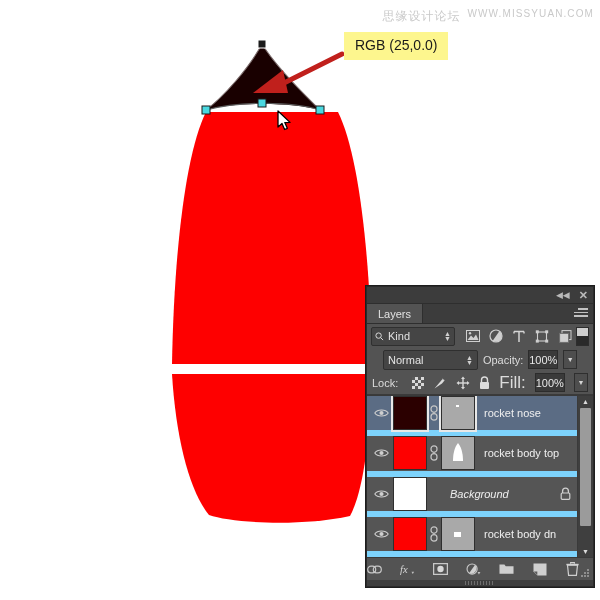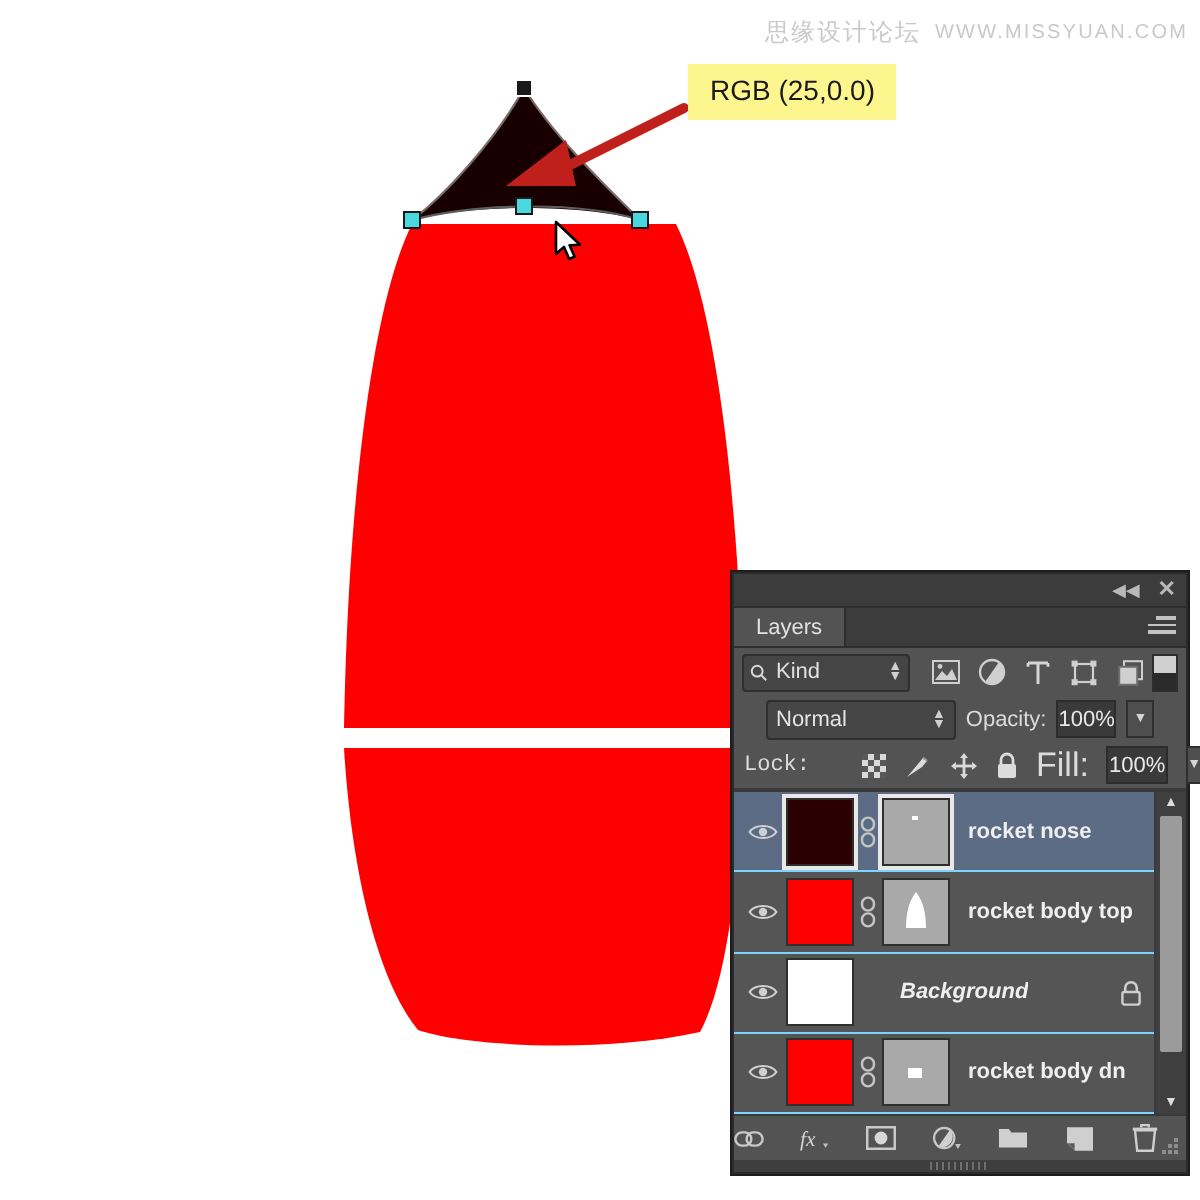--- a/index.html
+++ b/index.html
@@ -8,21 +8,21 @@
     background:#ffffff;
     font-family:"Liberation Sans", sans-serif;
     overflow:hidden;
     position:relative;
   }
   #root{position:absolute;inset:0;width:600px;height:600px;overflow:hidden;}
 
   
   .watermark{
     position:absolute;top:8px;right:6px;
-    display:flex;align-items:center;gap:7px;
+    display:flex;align-items:flex-start;gap:7px;
     color:#c9c9c9;font-size:11px;letter-spacing:0.3px;
     user-select:none;
   }
   .watermark .cn{font-size:12px;letter-spacing:1px;}
   .watermark .url{font-size:10px;letter-spacing:1.1px;}
 
   
   .artwork{position:absolute;left:0;top:0;width:600px;height:600px;}
 
   
@@ -122,35 +122,34 @@
     border:1px solid #2f2f2f;
     display:flex;align-items:center;justify-content:center;
     color:#d5d5d5;font-size:7px;
   }
 
   .lock-row{
     height:23px;display:flex;align-items:center;gap:9px;
     padding:0 5px;flex:0 0 auto;background:#535353;
     border-bottom:1px solid #3a3a3a;
   }
-  .lock-label{font-size:11px;color:#dcdcdc;margin-right:17px;font-family:Liberation Mono, monospace;}
+  .lock-label{font-size:11px;color:#dcdcdc;margin-right:5px;}
   .lock-ico{width:14px;height:14px;display:flex;align-items:center;justify-content:center;color:#d3d3d3;}
   .fill-label{margin-left:auto;font-size:17px;color:#dcdcdc;}
 
   .layers-list{
     flex:1 1 auto;background:#4a4a4a;position:relative;
     display:flex;flex-direction:column;overflow:hidden;
     border-top:1px solid #393939;
   }
   .layer-row{
     height:40px;display:flex;align-items:center;
-    border-bottom:1px solid #7dd3fc;
+    border-bottom:6px solid #7dd3fc;
     padding-left:2px;position:relative;
     background:#555555;
-    font-weight:bold;
   }
   .layer-row.selected{background:#5b6c84;}
   .eye{
     width:24px;display:flex;align-items:center;justify-content:center;
     flex:0 0 24px;color:#cfcfcf;
   }
   .thumb{
     width:32px;height:32px;background:#fff;
     border:1px solid #2f2f2f;flex:0 0 32px;
   }

